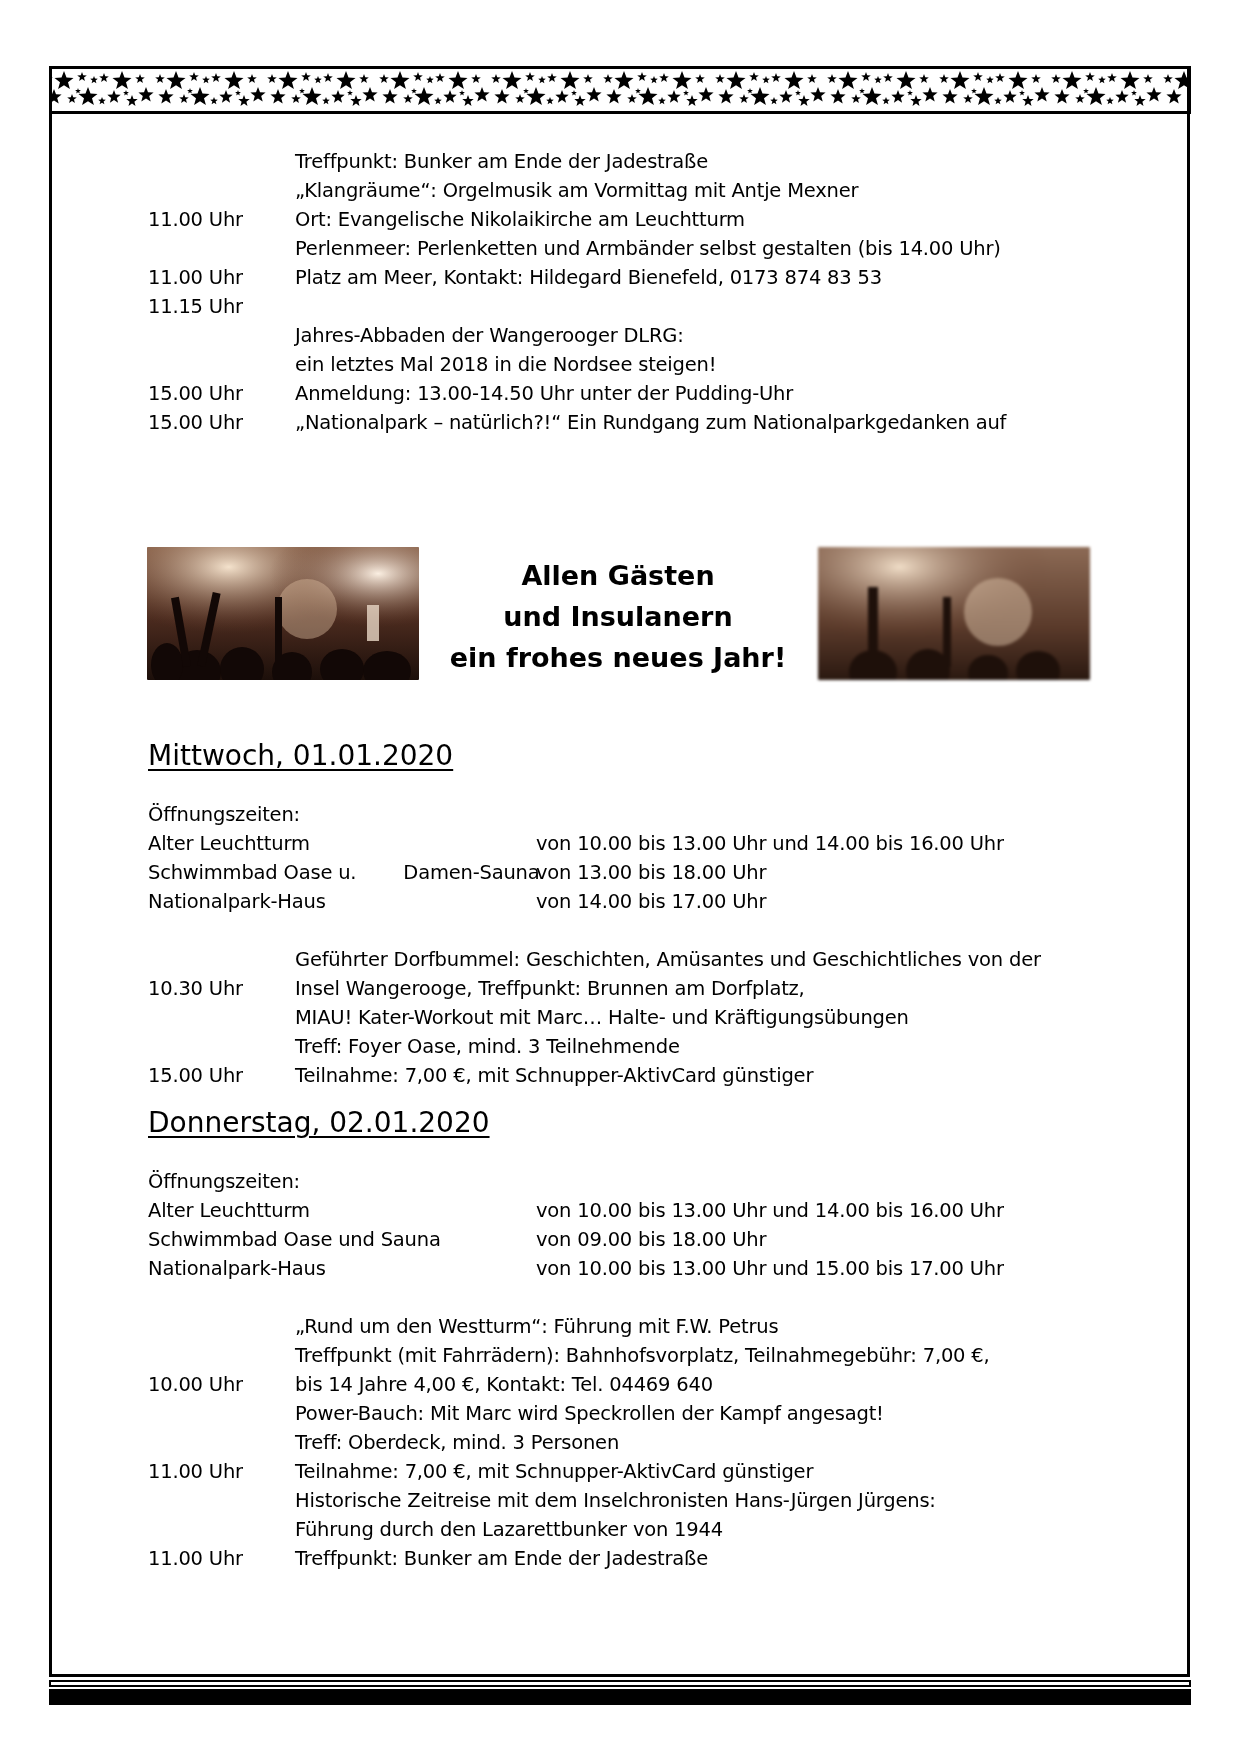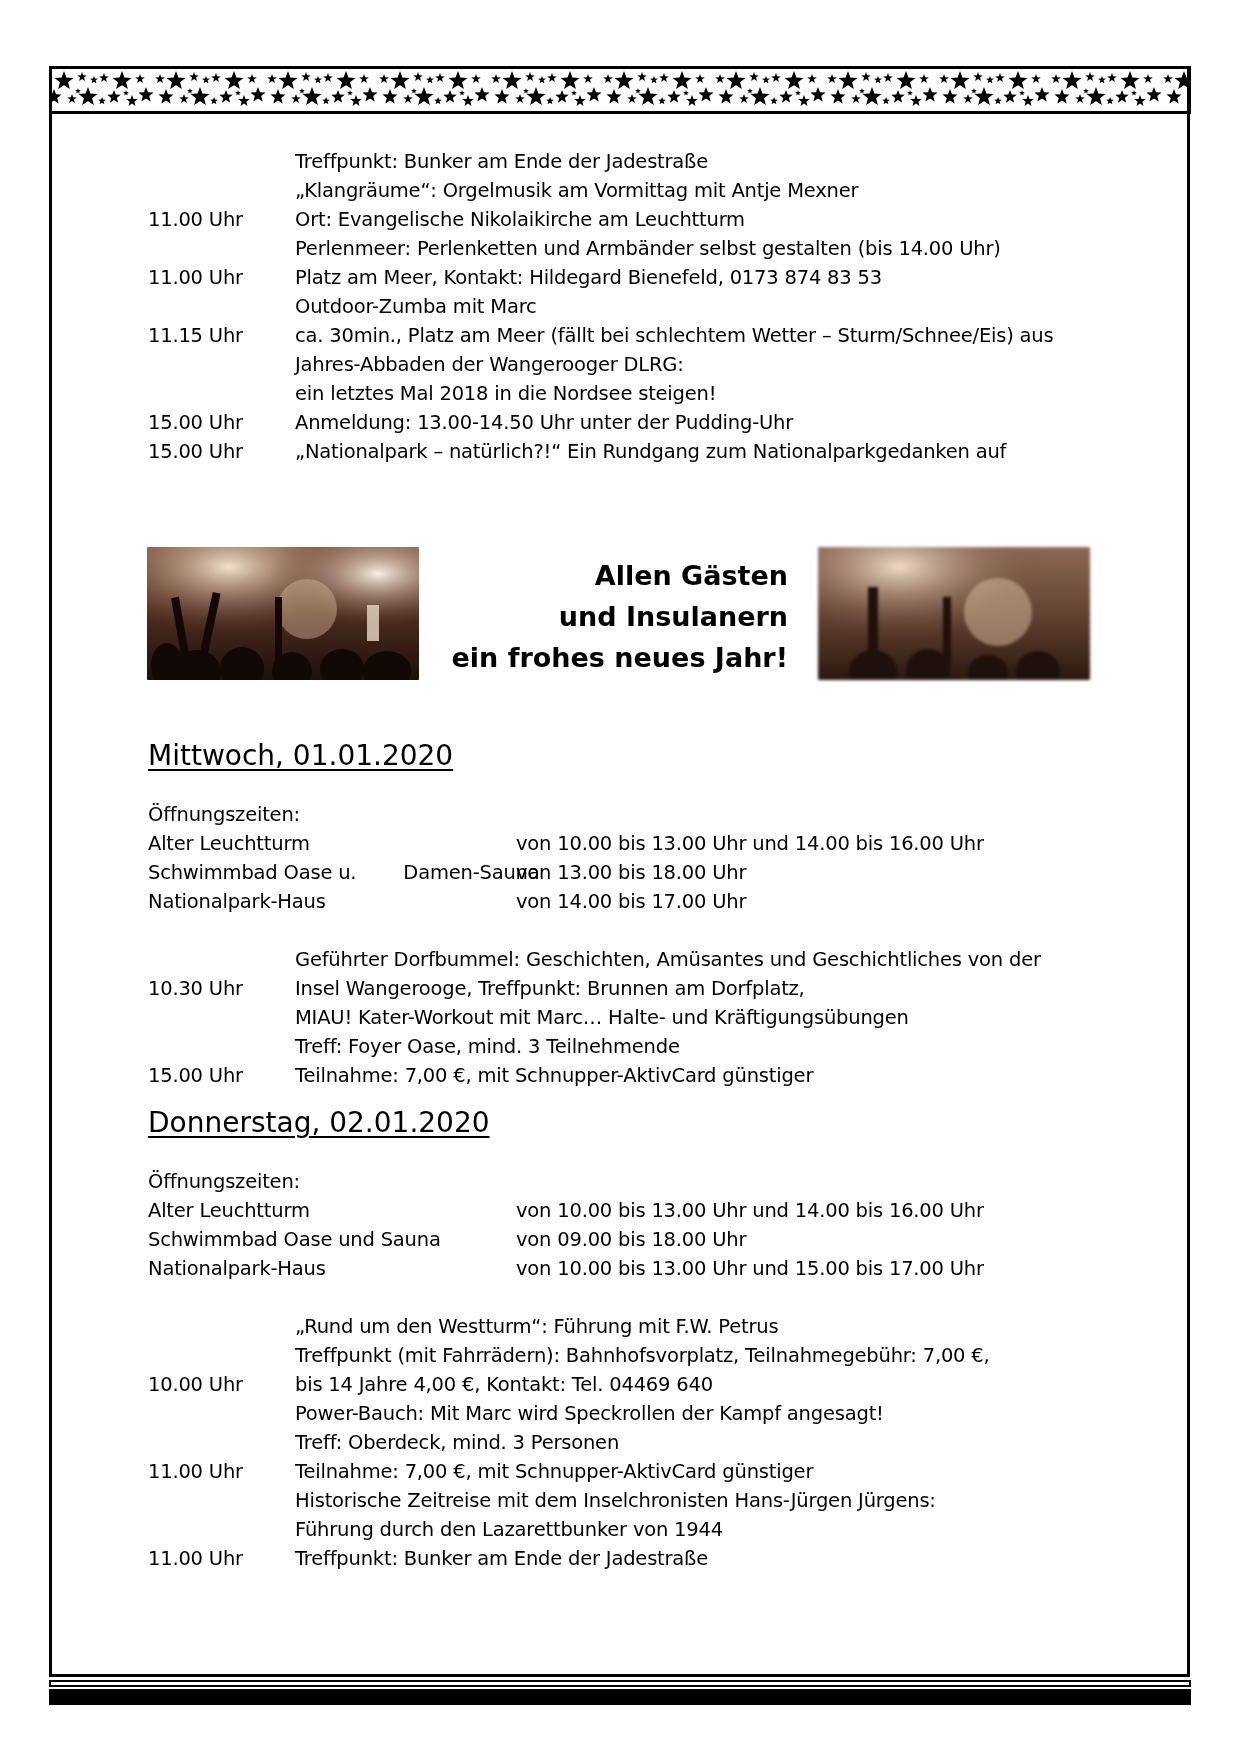--- a/index.html
+++ b/index.html
@@ -18,26 +18,26 @@
   .line { font-size: 19.5px; line-height: 29px; height: 29px; white-space: nowrap; letter-spacing: -0.2px; }
   .ev { display: flex; align-items: flex-end; }
   .ev .time { width: 147px; flex: none; }
   .ev .desc { flex: 1; }
   .ev .desc .line { display: block; }
 
   .greeting { position: absolute; left: 0; top: 400px; width: 940px; height: 134px; }
   .greet-img { position: absolute; top: 0; width: 272px; height: 133px; border-radius: 1px; overflow: hidden; }
   .greet-img.left { left: -1px; }
   .greet-img.right { left: 670px; filter: blur(1.6px); }
-  .greet-text { position: absolute; left: 300px; width: 340px; top: 8px; text-align: right;
+  .greet-text { position: absolute; left: 300px; width: 340px; top: 8px; text-align: center;
                 font-weight: bold; font-size: 27px; line-height: 41px; }
 
   .day-heading { font-size: 28px; line-height: 30px; text-decoration: underline;
                  text-underline-offset: 4px; text-decoration-thickness: 1.5px; display: inline-block; margin: 0; font-weight: normal; }
-  .hours-row { display: flex; }
+  .hours-row { display: flex; gap: 20px; }
   .hours-row .place { width: 368px; flex: none; }
   .gap { height: 29px; }
   .gap-small { height: 18px; }
   b.bold { font-weight: normal; margin-left: 41px; }
 </style>
 </head>
 <body>
 
 <div class="star-band">
   <svg id="stars" width="1136" height="42">
@@ -241,24 +241,20 @@
       </div>
       <div class="ev">
         <div class="time line">11.00 Uhr</div>
         <div class="desc">
           <span class="line">Perlenmeer: Perlenketten und Armbänder selbst gestalten (bis 14.00 Uhr)</span>
           <span class="line">Platz am Meer, Kontakt: Hildegard Bienefeld, 0173 874 83 53</span>
         </div>
       </div>
       <div class="ev">
         <div class="time line">11.15 Uhr</div>
-        <div class="desc">
-          <span class="line">Outdoor-Zumba mit Marc</span>
-          <span class="line">ca. 30min., Platz am Meer (fällt bei schlechtem Wetter – Sturm/Schnee/Eis) aus</span>
-        </div>
       </div>
       <div class="ev">
         <div class="time line">15.00 Uhr</div>
         <div class="desc">
           <span class="line">Jahres-Abbaden der Wangerooger DLRG:</span>
           <span class="line">ein letztes Mal 2018 in die Nordsee steigen!</span>
           <span class="line">Anmeldung: 13.00-14.50 Uhr unter der Pudding-Uhr</span>
         </div>
       </div>
       <div class="ev">

